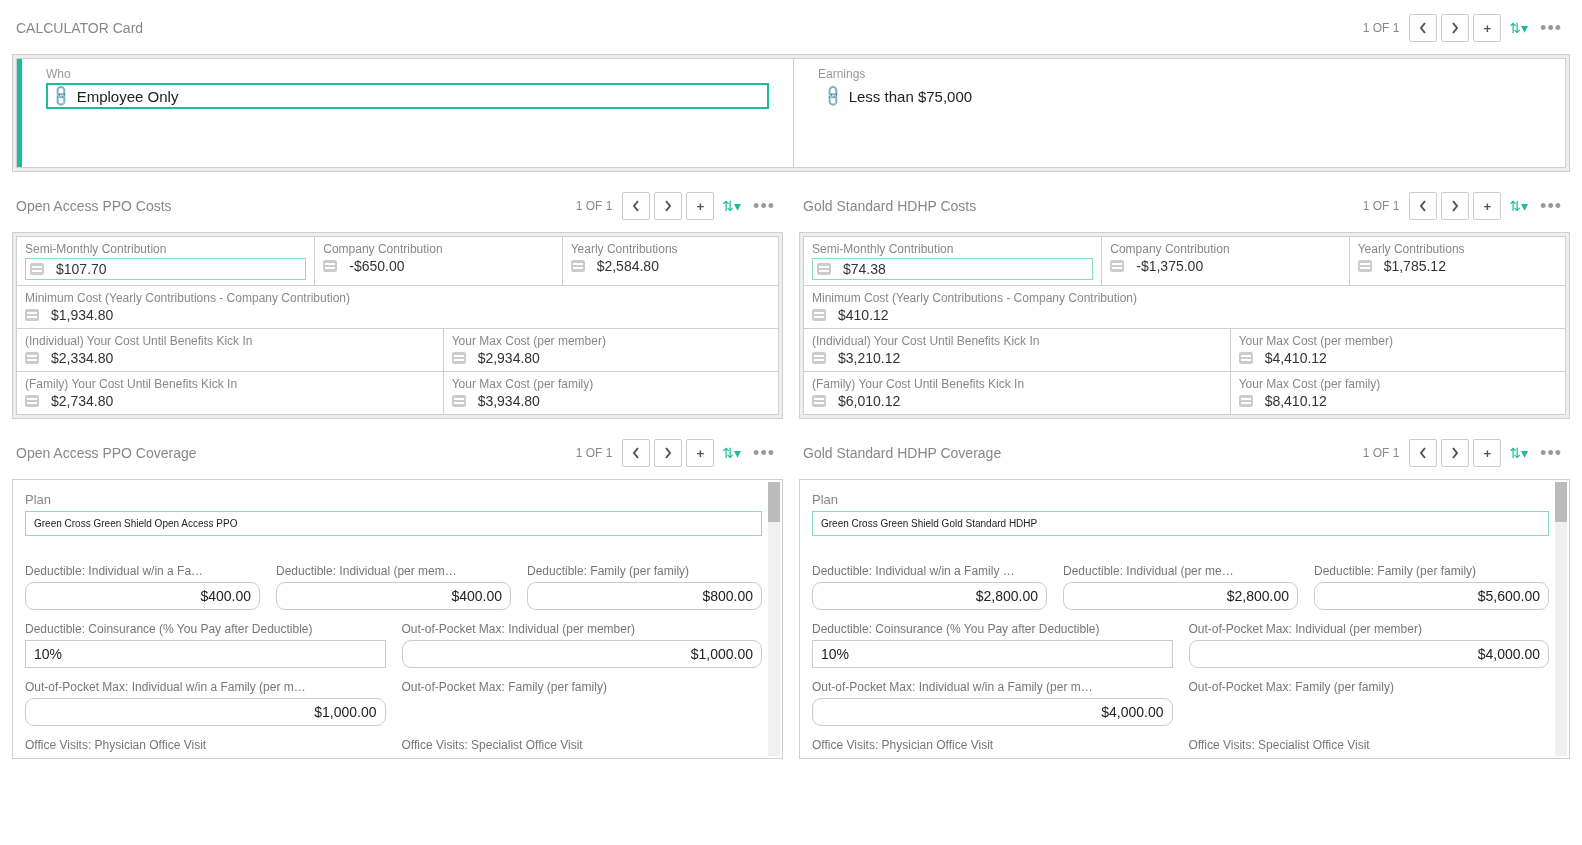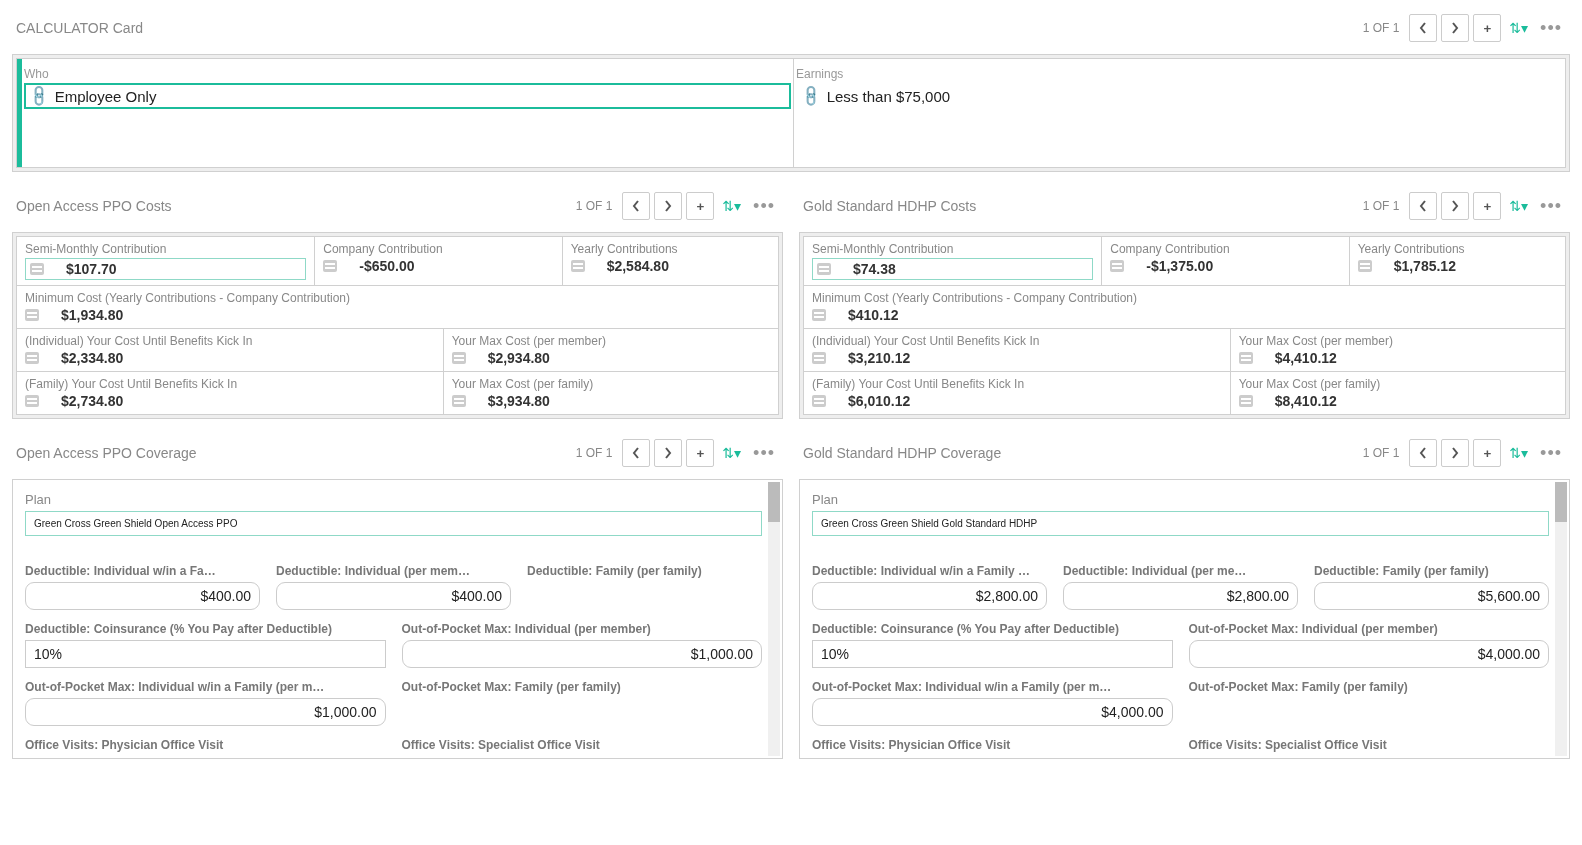--- a/index.html
+++ b/index.html
@@ -8,44 +8,44 @@
 .section-title { color: #888; font-size: 14px; font-weight: 400; }
 .section-controls { display: flex; align-items: center; gap: 4px; }
 .page-indicator { color: #888; font-size: 12px; margin-right: 6px; }
 .btn { width: 28px; height: 28px; border: 1px solid #ccc; background: #fff; display: inline-flex; align-items: center; justify-content: center; cursor: pointer; border-radius: 2px; font-weight: bold; color: #555; }
 .filter-icon { color: #1bbc9b; font-size: 14px; cursor: pointer; margin: 0 4px; }
 .dots { color: #999; font-size: 18px; letter-spacing: 1px; cursor: pointer; padding: 0 4px; }
 .card-outer { border: 1px solid #d0d0d0; background: #eee; padding: 3px; margin-bottom: 14px; }
 .card-inner { background: #fff; border: 1px solid #d0d0d0; }
 .calculator-card { display: flex; position: relative; min-height: 110px; }
 .green-accent { background: #1bbc9b; width: 5px; }
-.calc-field { flex: 1; padding: 8px 2px 30px; }
+.calc-field { flex: 1; padding: 8px 24px 30px; }
 .calc-field + .calc-field { border-left: 1px solid #d0d0d0; }
 .field-label { color: #999; font-size: 12px; margin-bottom: 2px; }
 .link-row { display: flex; align-items: center; gap: 6px; font-size: 15px; color: #222; padding: 4px 6px; }
 .link-row.active { border: 2px solid #1bbc9b; padding: 2px 4px; }
 .link-icon { color: #aaa; transform: rotate(-45deg); display: inline-block; }
 .two-col { display: flex; gap: 16px; }
 .col { flex: 1; min-width: 0; }
 .costs-table { width: 100%; border-collapse: collapse; }
 .costs-table td { border: 1px solid #d0d0d0; padding: 5px 8px; vertical-align: top; background: #fff; }
 .cell-label { color: #888; font-size: 12px; }
-.cell-value { display: flex; align-items: center; gap: 22px; font-size: 14px; margin-top: 2px; font-weight: bold; }
+.cell-value { display: flex; align-items: center; gap: 12px; font-size: 14px; margin-top: 2px; }
 .cell-value.highlight { border: 1px solid #8fd9c7; padding: 2px 4px; background: #fff; }
 .calc-chip { width: 14px; height: 12px; background: #ccc; border-radius: 2px; display: inline-block; position: relative; }
 .calc-chip::before { content: ""; position: absolute; left: 2px; right: 2px; top: 3px; height: 2px; background: #fff; }
 .calc-chip::after { content: ""; position: absolute; left: 2px; right: 2px; bottom: 3px; height: 2px; background: #fff; }
 .coverage-shell { border: 1px solid #d0d0d0; background: #fff; position: relative; padding: 12px 20px 4px 12px; height: 280px; overflow: hidden; }
 .scrollbar-track { position: absolute; right: 2px; top: 2px; bottom: 2px; width: 12px; background: #f0f0f0; }
 .scrollbar-thumb { position: absolute; right: 2px; top: 2px; width: 12px; height: 40px; background: #bbb; }
 .plan-label { color: #888; font-size: 13px; margin-bottom: 4px; }
 .plan-input { width: 100%; border: 1px solid #8fd9c7; padding: 6px 8px; font-size: 10px; color: #222; margin-bottom: 28px; }
 .cov-row { display: flex; gap: 16px; margin-bottom: 12px; }
 .cov-field { flex: 1; min-width: 0; }
-.cov-label { color: #777; font-size: 12px; font-weight: 700; margin-bottom: 4px; white-space: nowrap; overflow: hidden; text-overflow: ellipsis; }
+.cov-label { color: #777; font-size: 12px; font-weight: 400; margin-bottom: 4px; white-space: nowrap; overflow: hidden; text-overflow: ellipsis; }
 .cov-input { width: 100%; border: 1px solid #ccc; padding: 5px 8px; font-size: 14px; color: #222; }
 .right { text-align: right; border-radius: 9px; }
 svg.chev { width: 10px; height: 14px; }
 </style>
 </head>
 <body>
 
 <div class="section-header">
   <span class="section-title">CALCULATOR Card</span>
   <div class="section-controls">
@@ -303,20 +303,21 @@
         <div class="cov-field">
           <div class="cov-label">Deductible: Individual w/in a Fa…</div>
           <input class="cov-input right" value="$400.00" style="">
         </div>
         <div class="cov-field">
           <div class="cov-label">Deductible: Individual (per mem…</div>
           <input class="cov-input right" value="$400.00" style="">
         </div>
         <div class="cov-field">
           <div class="cov-label">Deductible: Family (per family)</div>
+          <input class="cov-input right" value="$800.00" style="">
         </div>
       </div>
       <div class="cov-row">
         <div class="cov-field">
           <div class="cov-label">Deductible: Coinsurance (% You Pay after Deductible)</div>
           <input class="cov-input" value="10%" style="">
         </div>
         <div class="cov-field">
           <div class="cov-label">Out-of-Pocket Max: Individual (per member)</div>
           <input class="cov-input right" value="$1,000.00" style="">

